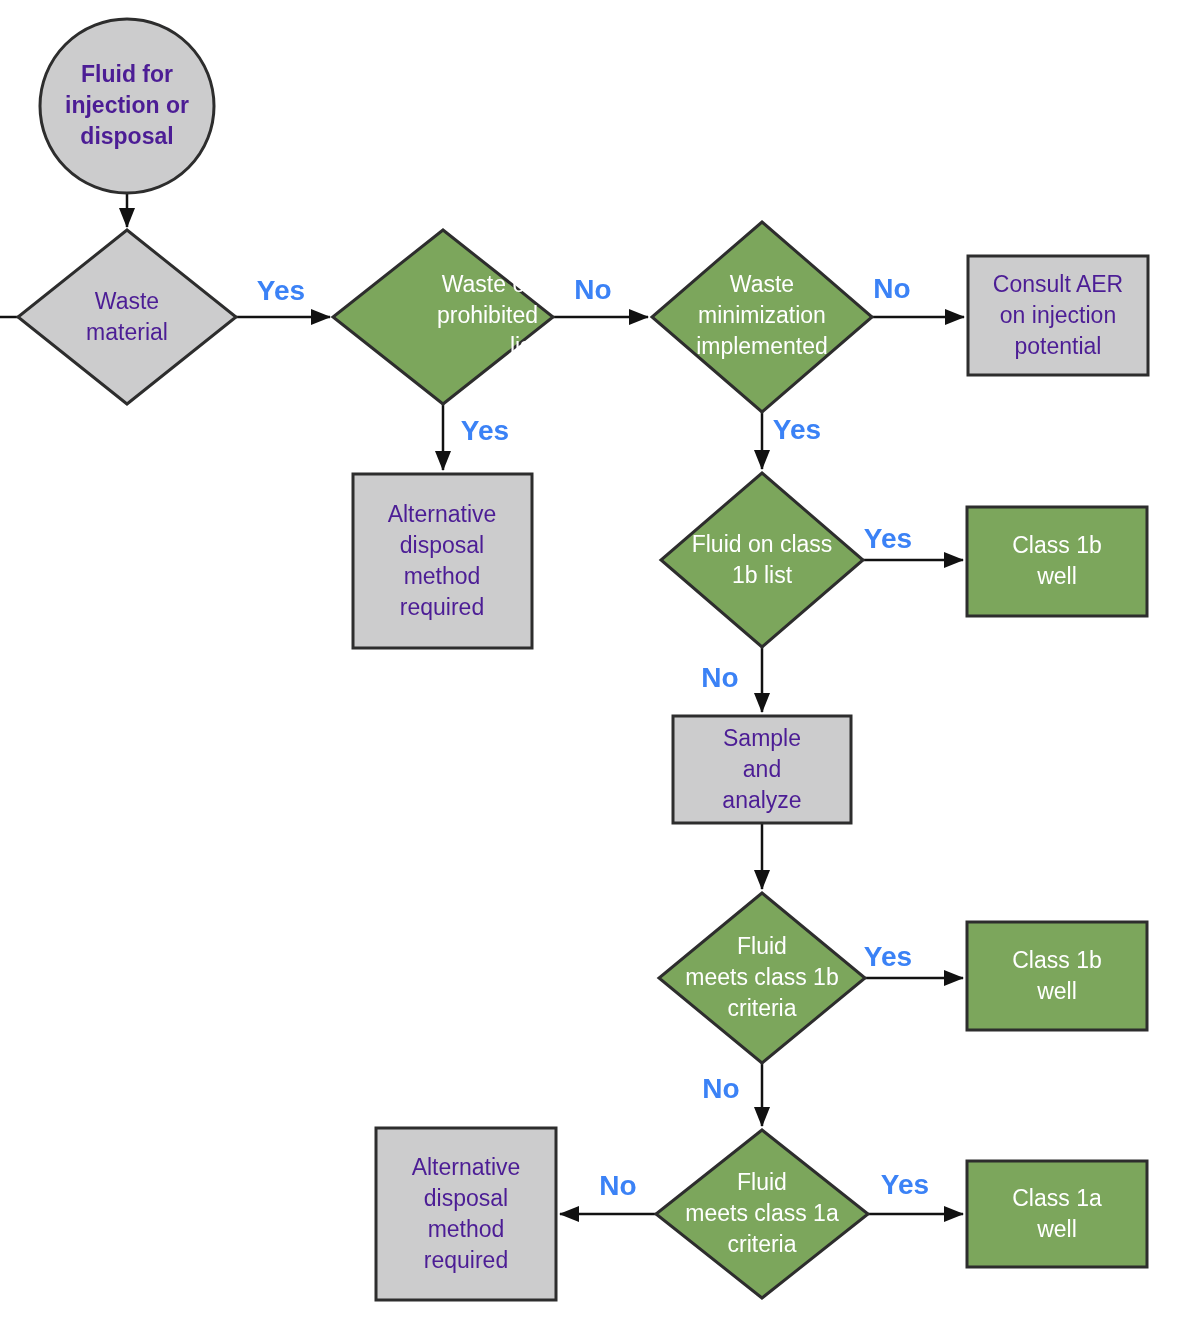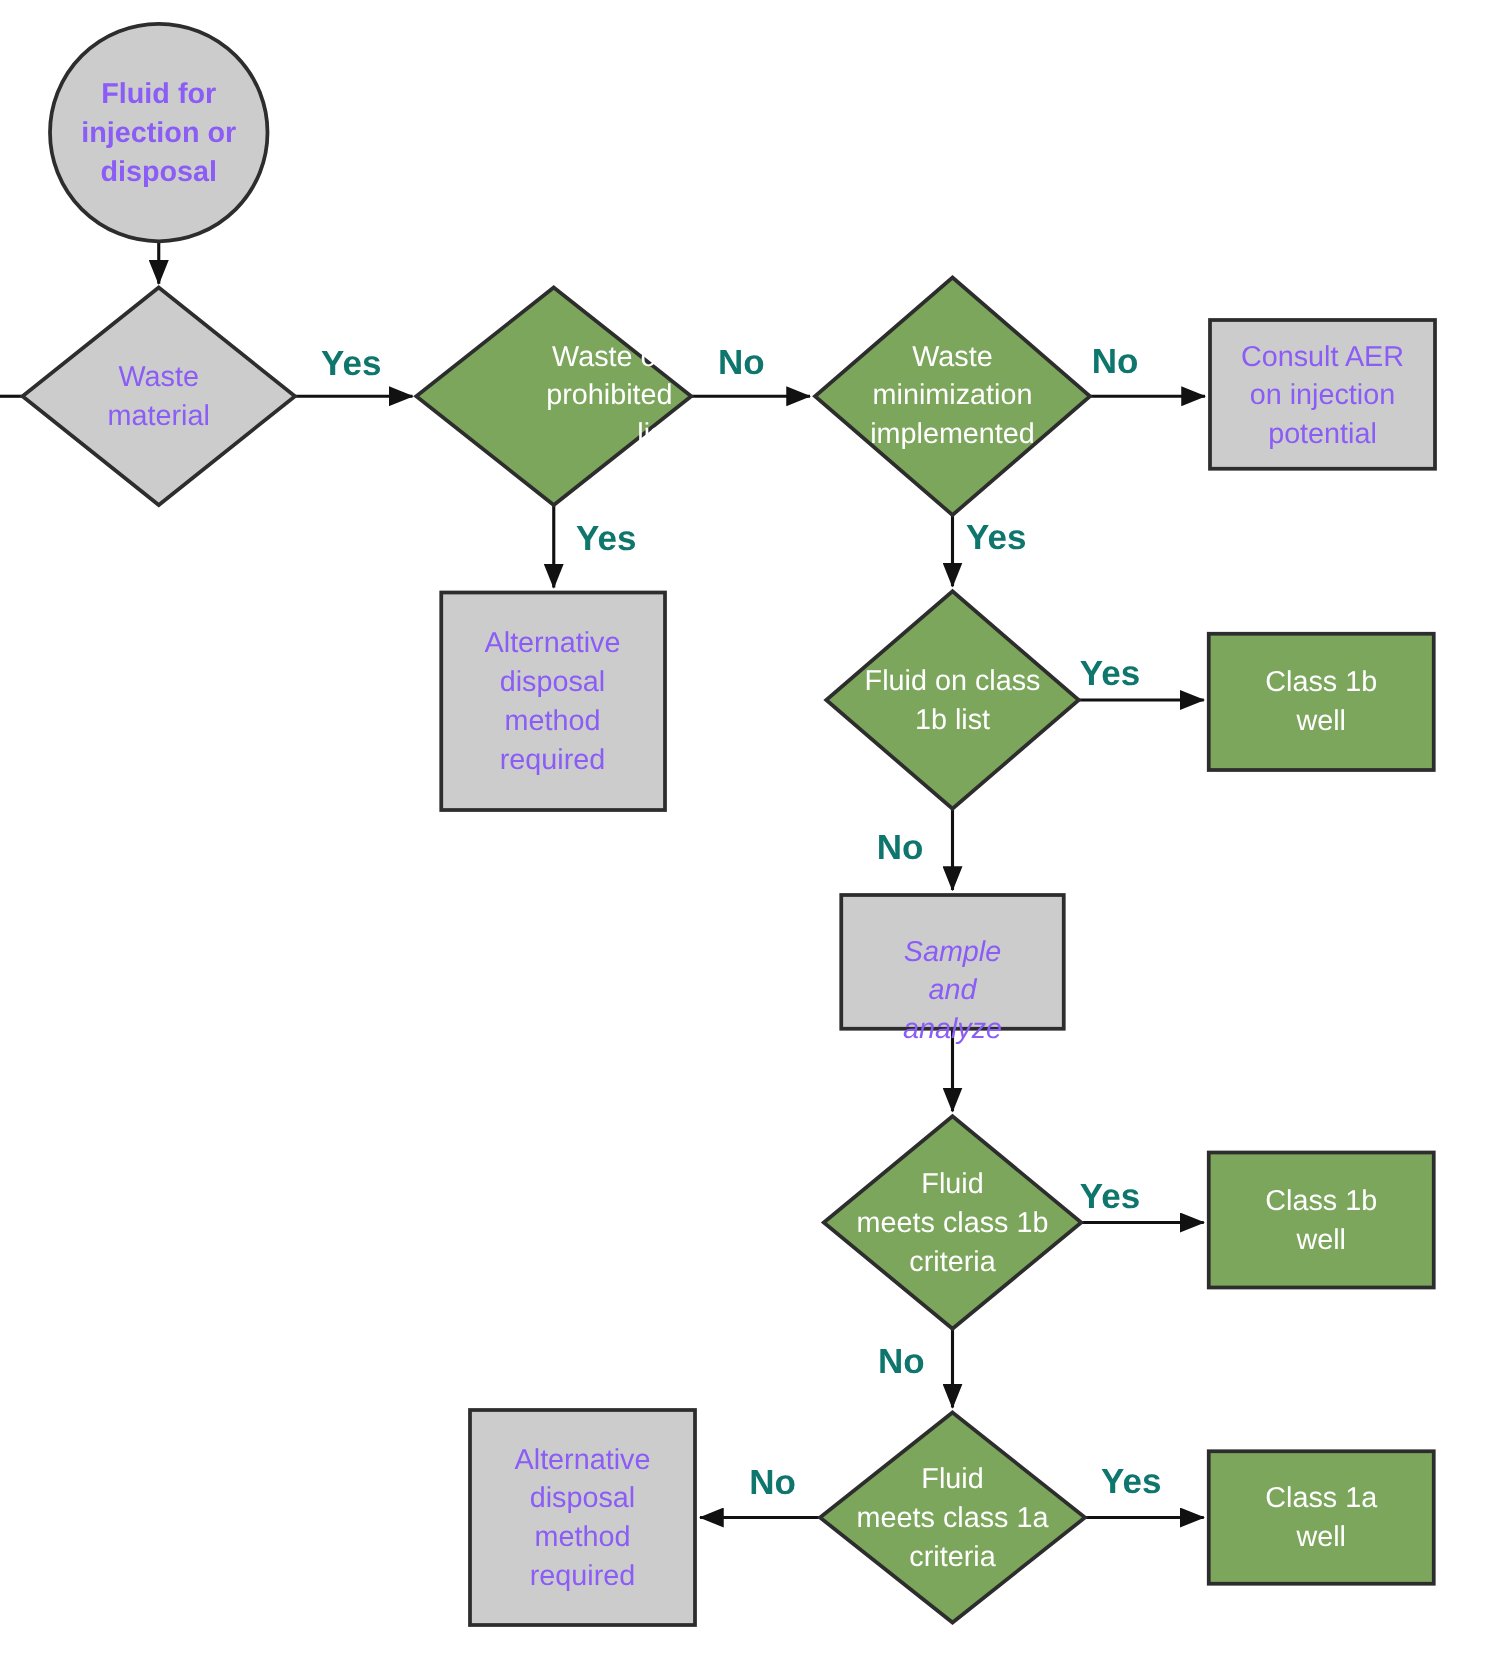--- a/index.html
+++ b/index.html
@@ -12,31 +12,31 @@
     overflow: hidden;
   }
   .canvas svg { position: absolute; left: 0; top: 0; }
   .node-label {
     position: absolute;
     transform: translate(-50%, -50%);
     text-align: center;
     white-space: pre-line;
     font-size: 23px;
     line-height: 1.35;
-    color: #8b5cf6;
+    color: #4c1d95;
     pointer-events: none;
   }
   .node-label.light { color: #ffffff; }
   .node-label.bold  { font-weight: bold; }
   .edge-label {
     position: absolute;
     transform: translate(-50%, -50%);
     font-size: 28px;
     font-weight: bold;
-    color: #0f766e;
+    color: #3b82f6;
     white-space: nowrap;
     pointer-events: none;
   }
 </style>
 </head>
 <body>
 
 <div class="canvas">
 
   <svg width="1196" height="1340" viewBox="0 0 1196 1340">
@@ -117,21 +117,21 @@
 disposal
 method
 required</div>
 
   <div class="node-label light" style="left:762px; top:560px; width:190px;">Fluid on class
 1b list</div>
 
   <div class="node-label light" style="left:1057px; top:561px; width:176px;">Class 1b
 well</div>
 
-  <div class="node-label" style="left:762px; top:792px; width:176px;font-style:italic;">Sample
+  <div class="node-label" style="left:762px; top:770px; width:176px;">Sample
 and
 analyze</div>
 
   <div class="node-label light" style="left:762px; top:978px; width:200px;">Fluid
 meets class 1b
 criteria</div>
 
   <div class="node-label light" style="left:1057px; top:976px; width:176px;">Class 1b
 well</div>
 

